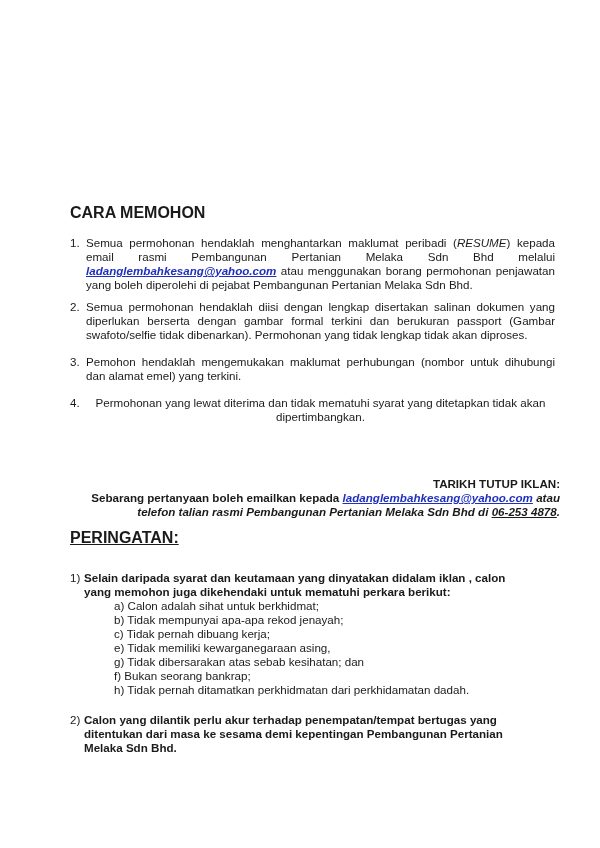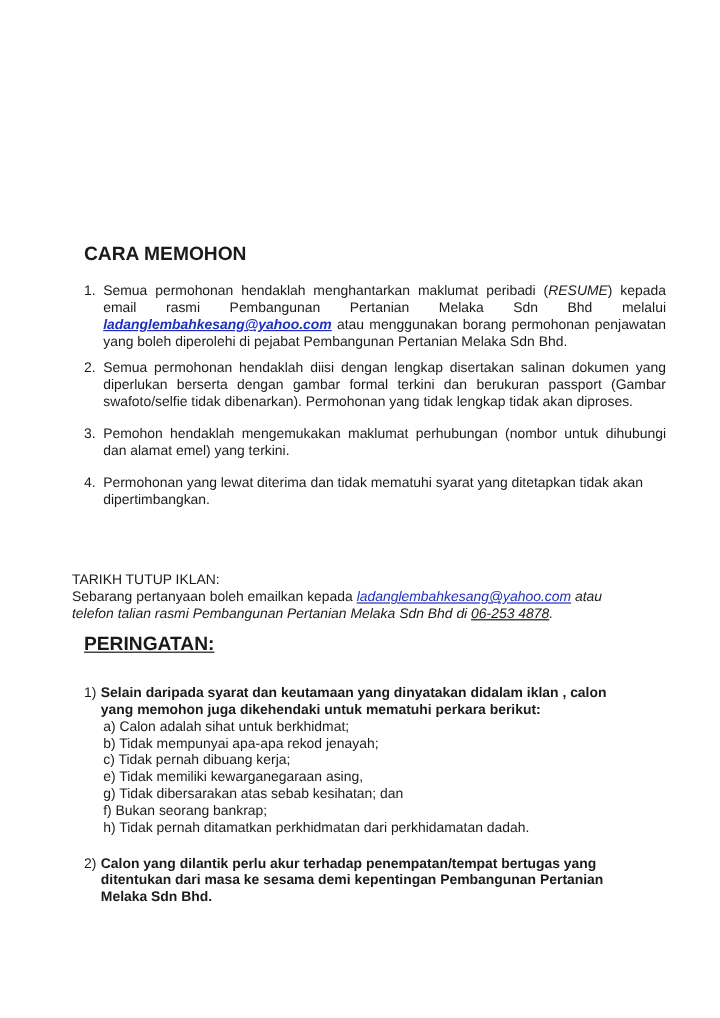--- a/index.html
+++ b/index.html
@@ -9,27 +9,27 @@
     font-size: 11.6px; line-height: 14px;
   }
   .page { position: absolute; left: 70px; top: 0; width: 485px; }
   .heading { font-weight: bold; font-size: 16px; position: absolute; left: 0; }
   .block { position: absolute; left: 0; width: 485px; }
   .num-item { display: flex; }
   .num-item .num { width: 16px; flex: none; }
   .num-item .txt { flex: 1; text-align: justify; }
   .email { color: #1f2fbf; text-decoration: underline; font-weight: bold; font-style: italic; }
   .email-plain { color: #1f2fbf; text-decoration: underline; }
-  .center { text-align: left; font-weight: normal; }
+  .center { text-align: right; font-weight: bold; }
   .italic { font-style: italic; }
   .phone { text-decoration: underline; }
   .warn-item { display: flex; }
   .warn-item .num { width: 14px; flex: none; }
   .warn-item .txt { flex: 1; font-weight: bold; }
-  .sub-list { margin-left: 16px; }
+  .sub-list { margin-left: 44px; }
 </style>
 </head>
 <body>
 
 <div class="page">
 
   <div class="heading" style="top:206px;">CARA MEMOHON</div>
 
   <div class="block" style="top:236px;">
     <div class="num-item">
@@ -48,21 +48,21 @@
   <div class="block" style="top:355px;">
     <div class="num-item">
       <span class="num">3.</span>
       <span class="txt">Pemohon hendaklah mengemukakan maklumat perhubungan (nombor untuk dihubungi dan alamat emel) yang terkini.</span>
     </div>
   </div>
 
   <div class="block" style="top:396px;">
     <div class="num-item">
       <span class="num">4.</span>
-      <span class="txt" style="text-align:left;">Permohonan yang lewat diterima dan tidak mematuhi syarat yang ditetapkan tidak akan dipertimbangkan.</span>
+      <span class="txt" style="text-align:center;">Permohonan yang lewat diterima dan tidak mematuhi syarat yang ditetapkan tidak akan dipertimbangkan.</span>
     </div>
   </div>
 
   <div class="block center" style="top:477px; left:-10px; width:500px;">
     <div>TARIKH TUTUP IKLAN:</div>
     <div><span>Sebarang pertanyaan boleh emailkan kepada </span><span class="email-plain italic">ladanglembahkesang@yahoo.com</span><span class="italic"> atau</span></div>
     <div class="italic"><span>telefon talian rasmi Pembangunan Pertanian Melaka Sdn Bhd di </span><span class="phone">06-253 4878</span><span>.</span></div>
   </div>
 
   <div class="heading" style="top:531px;text-decoration:underline;">PERINGATAN:</div>

